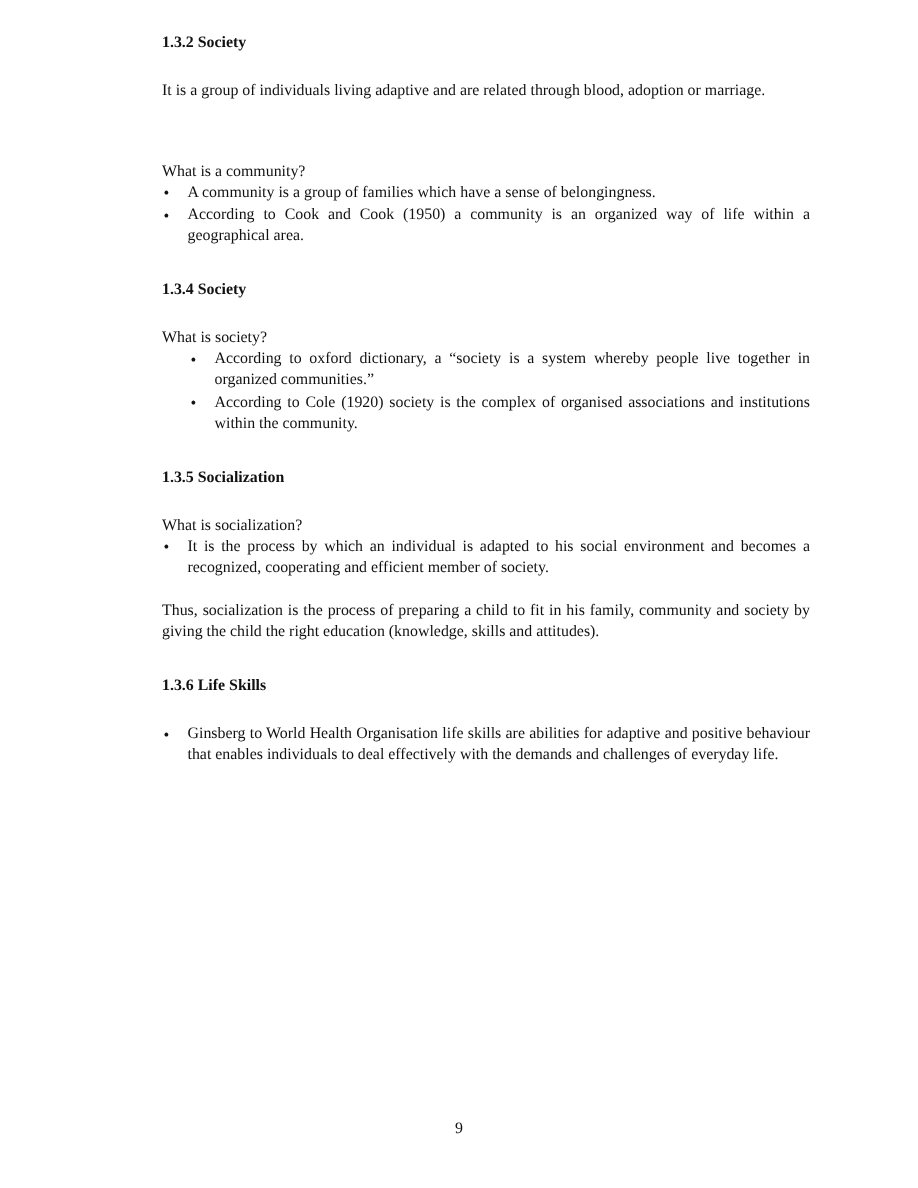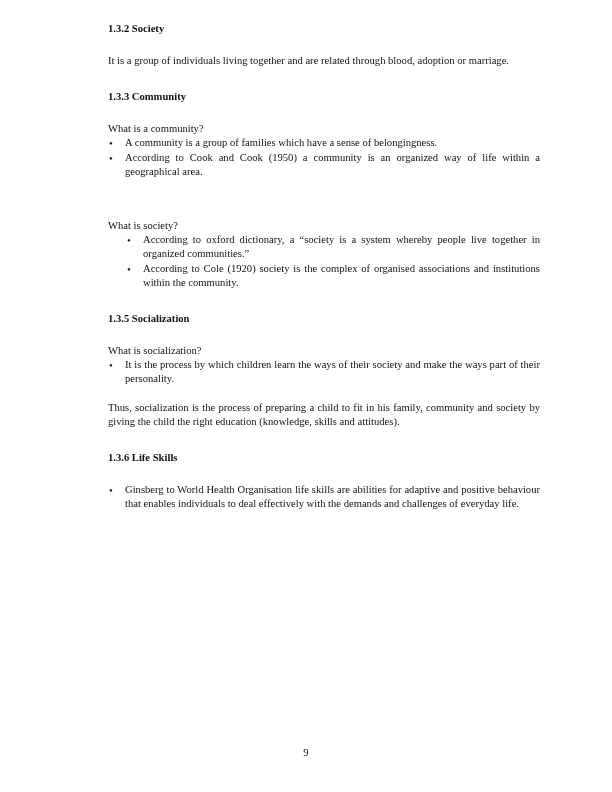--- a/index.html
+++ b/index.html
@@ -17,45 +17,45 @@
   .sp-l { height:22px; }
   .pagenum { position:absolute; left:0; width:612px; top:746px; text-align:center; font-size:10.6px; }
 </style>
 </head>
 <body>
 
 <div class="page">
 
   <h3>1.3.2 Society</h3>
   <div class="sp-h"></div>
-  <p>It is a group of individuals living together and are related through blood, adoption or marriage.</p>
+  <p>It is a group of individuals living adaptive and are related through blood, adoption or marriage.</p>
   <div class="sp-l"></div>
 
-  <h3>1.3.3 Community</h3>
   <div class="sp-h"></div>
   <p>What is a community?</p>
   <ul>
     <li>A community is a group of families which have a sense of belongingness.</li>
     <li>According to Cook and Cook (1950) a community is an organized way of life within a geographical area.</li>
   </ul>
   <div class="sp-l"></div>
 
+  <h3>1.3.4 Society</h3>
   <div class="sp-h"></div>
   <p>What is society?</p>
   <ul class="indent">
     <li>According to oxford dictionary, a “society is a system whereby people live together in organized communities.”</li>
     <li>According to Cole (1920) society is the complex of organised associations and institutions within the community.</li>
   </ul>
   <div class="sp-l"></div>
 
   <h3>1.3.5 Socialization</h3>
   <div class="sp-h"></div>
   <p>What is socialization?</p>
   <ul>
-    <li>It is the process by which children learn the ways of their society and make the ways part of their personality.</li>
+    <li>It is the process by which an individual is adapted to his social environment and becomes a recognized, cooperating and efficient member of society.</li>
   </ul>
   <div class="sp-s"></div>
   <p>Thus, socialization is the process of preparing a child to fit in his family, community and society by giving the child the right education (knowledge, skills and attitudes).</p>
   <div class="sp-l"></div>
 
   <h3>1.3.6 Life Skills</h3>
   <div class="sp-h"></div>
   <ul>
     <li>Ginsberg to World Health Organisation life skills are abilities for adaptive and positive behaviour that enables individuals to deal effectively with the demands and challenges of everyday life.</li>
   </ul>

